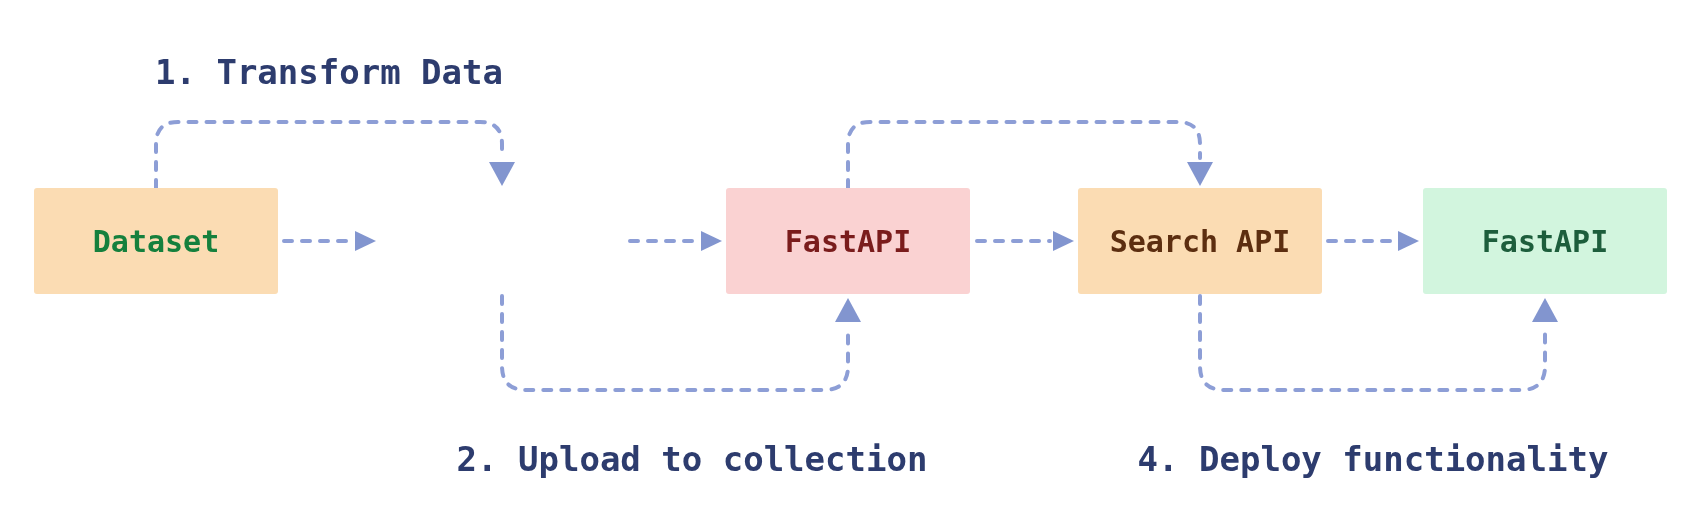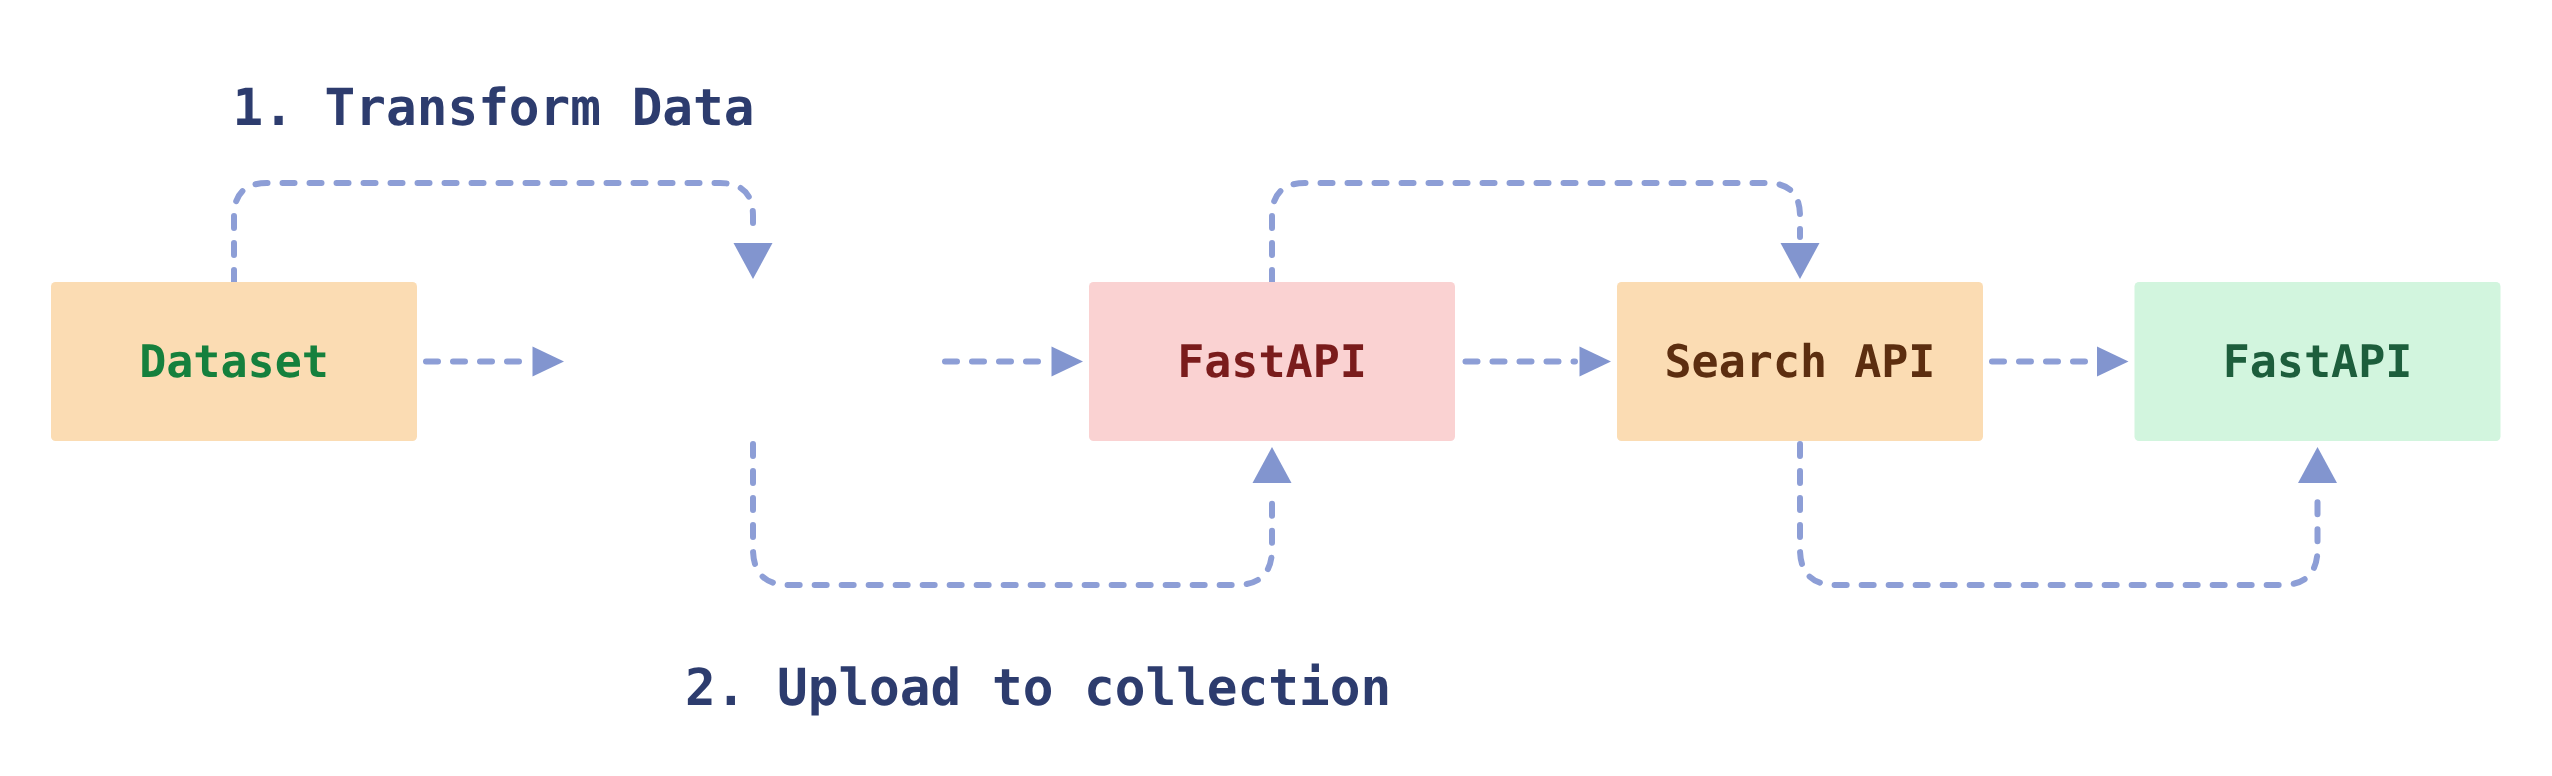--- a/index.html
+++ b/index.html
@@ -97,14 +97,15 @@
     <polygon points="1419,241 1398,231 1398,251"></polygon>
   </svg>
 
   <div class="node node-dataset" style="background: rgb(251, 220, 179); color: #15803d;">Dataset</div>
   <div class="node node-qdrant" style="background: rgb(250, 210, 210); color: rgb(122, 28, 28);">FastAPI</div>
   <div class="node node-fastapi" style="background: rgb(210, 245, 222); color: rgb(29, 94, 60);">FastAPI</div>
   <div class="node node-search-api" style="background: rgb(251, 220, 179); color: rgb(92, 46, 16);">Search API</div>
 
   <div class="step-label step-label-1">1. Transform Data</div>
   <div class="step-label step-label-2">2. Upload to collection</div>
+  <div class="step-label step-label-4">4. Deploy functionality</div>
 
 </div>
 
 </body></html>

